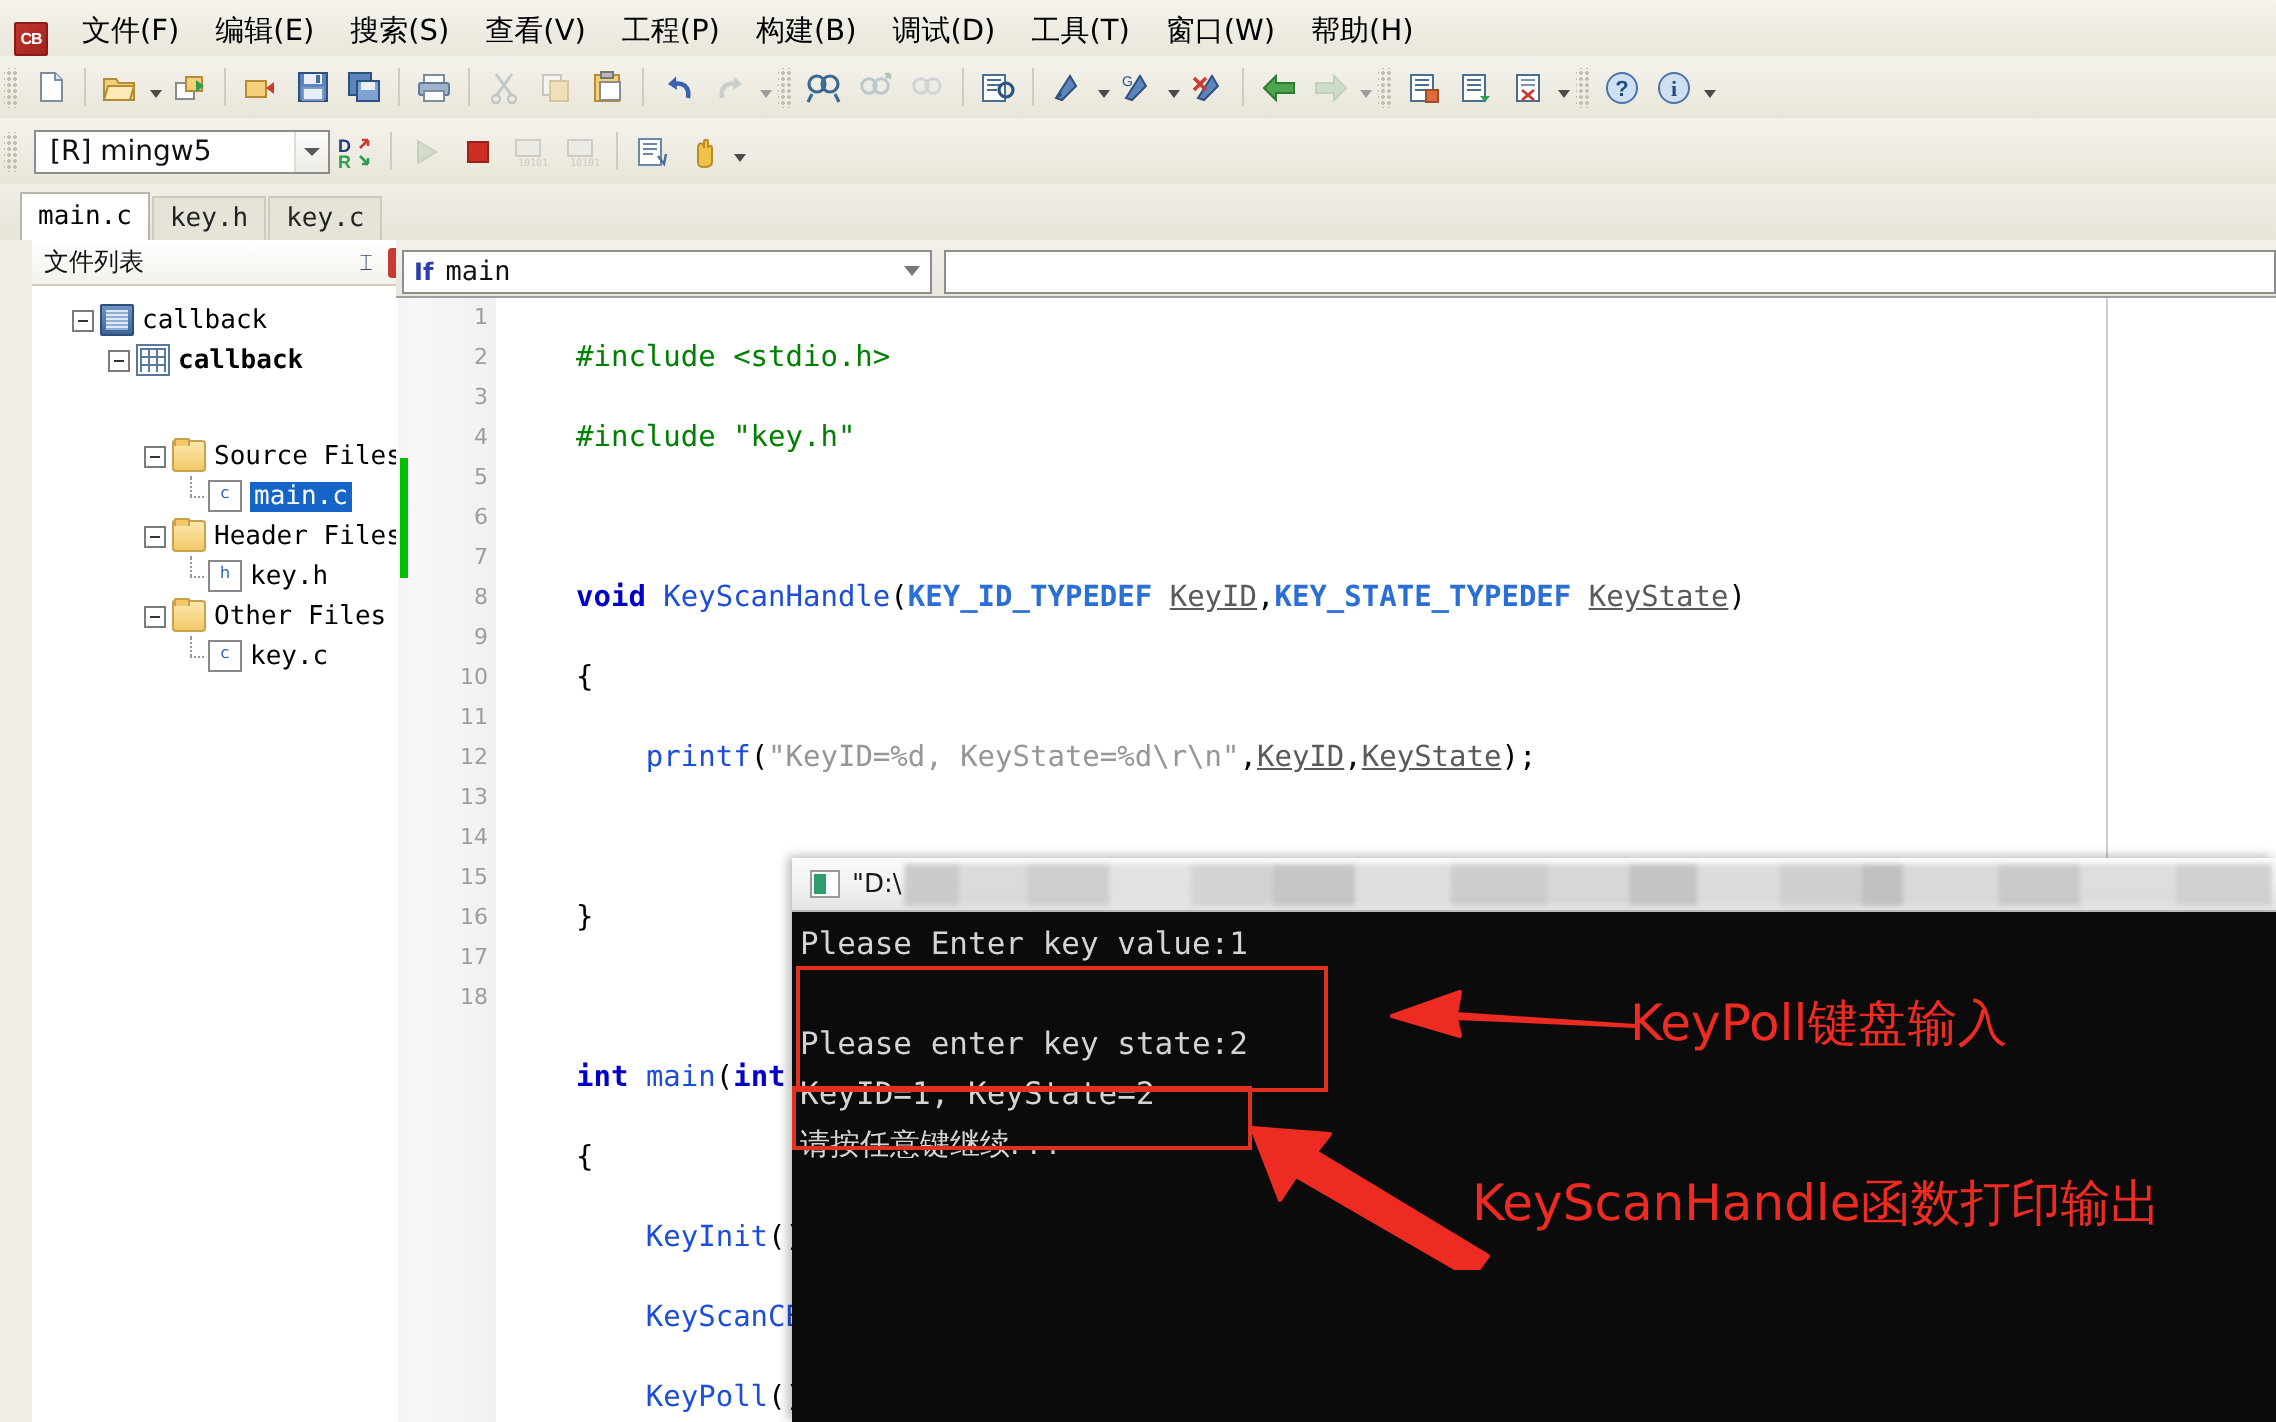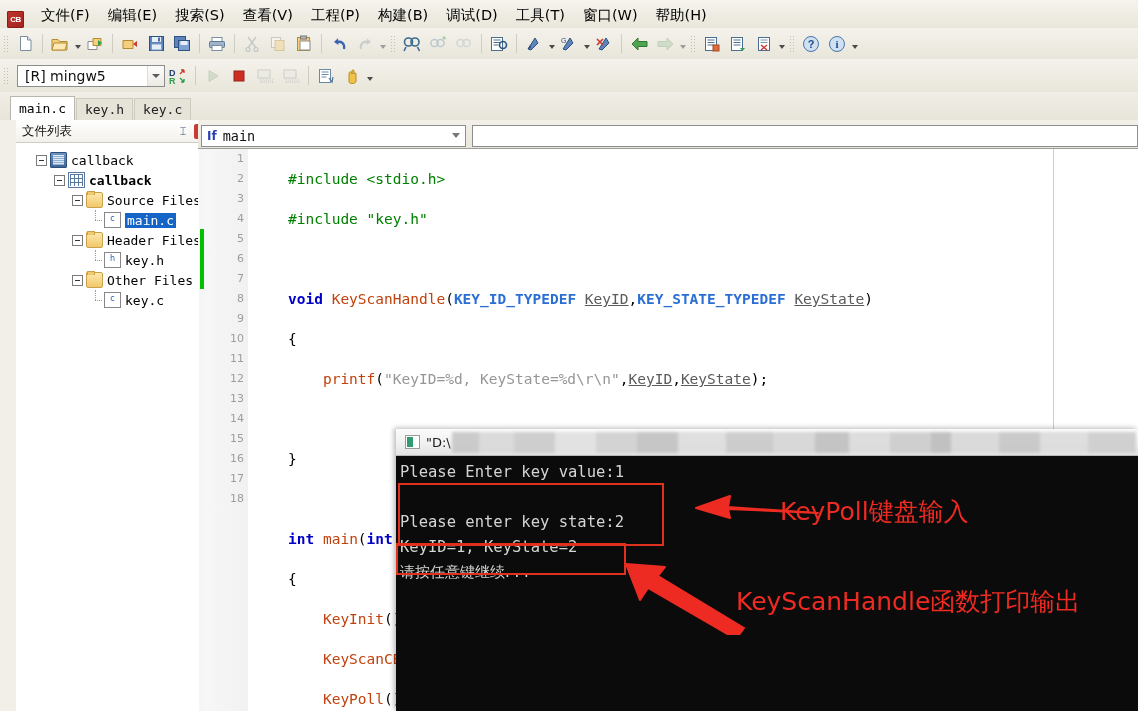--- a/index.html
+++ b/index.html
@@ -217,21 +217,21 @@
     position:absolute;left:50px;top:0;right:0;bottom:0;
     font-family:"DejaVu Sans Mono","Liberation Mono",monospace;
     font-size:14.5px;line-height:20px;white-space:pre;color:#000;
   }
   .codetext .row{height:20px;padding-left:40px;}
   .marginline{position:absolute;left:1053px;top:149px;width:1px;height:442px;background:#cfcfcf;}
 
   .kw{color:#0000c8;font-weight:bold;}
   .pre{color:#008000;}
   .str{color:#969696;}
-  .fnm{color:#c2410c;}
+  .fnm{color:#1d4ed8;}
   .typ{color:#2b6ed4;font-weight:bold;}
   .var{color:#5a5a5a;text-decoration:underline;}
   .pln{color:#000;}
 
   
   .console{
     position:absolute;left:396px;top:429px;width:742px;height:282px;
     background:#0b0b0b;box-shadow:-2px -1px 5px rgba(0,0,0,.28);
     overflow:hidden;
   }
@@ -271,21 +271,21 @@
   .con-line.cjk{font-family:"DejaVu Sans","Liberation Sans",sans-serif;font-size:15px;}
   .redbox{position:absolute;border:2px solid #e03020;pointer-events:none;}
   .rb1{left:2px;top:27px;width:262px;height:59px;}
   .rb2{left:0px;top:87px;width:226px;height:28px;}
 
   
   .anno{
     position:absolute;color:#ee2b22;font-size:25px;line-height:1.35;
     font-family:"DejaVu Sans","Liberation Sans",sans-serif;white-space:pre-wrap;
   }
-  .anno1{left:780px;top:495px;}
+  .anno1{left:815px;top:495px;}
   .anno2{left:736px;top:585px;width:378px;}
 
   .arrow{position:absolute;}
 </style>
 </head>
 <body>
 
 <div id="app">
 
   <div class="menubar">
@@ -586,21 +586,21 @@
         <div class="ico ico-proj"></div>
         <div class="tlabel">callback</div>
       </div>
 
       <div class="tnode" style="padding-left:22px;">
         <div class="tog"></div>
         <div class="ico ico-grid"></div>
         <div class="tlabel bold">callback</div>
       </div>
 
-      <div class="tnode" style="padding-left:40px;">
+      <div class="tnode" style="padding-left:40px;margin-top:28px;">
         <div class="tog"></div>
         <div class="ico ico-folder"></div>
         <div class="tlabel">Source Files</div>
       </div>
 
       <div class="tnode" style="padding-left:58px;">
         <div class="tdot"></div>
         <div class="ico ico-file"></div>
         <div class="tlabel sel">main.c</div>
       </div>

